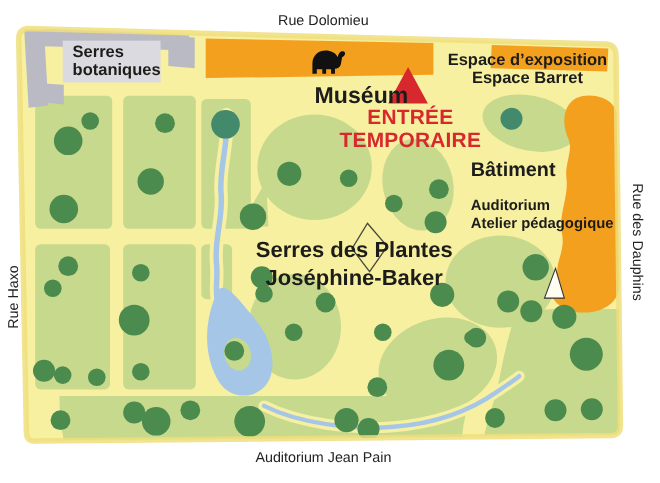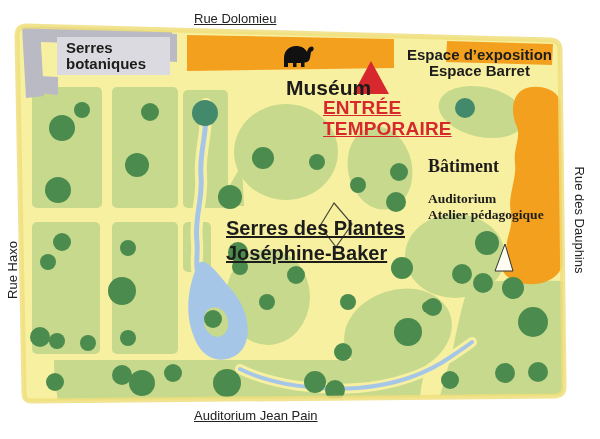--- a/index.html
+++ b/index.html
@@ -19,25 +19,25 @@
   .lawn{fill:var(--lawn);}
   .gh{fill:var(--gray);}
   .bld{fill:var(--orange);}
   .water-line{fill:none;stroke:var(--water);stroke-linecap:round;}
   .casing{fill:none;stroke:var(--map-bg);stroke-linecap:round;}
   .pond{fill:var(--water);}
   .tree{fill:var(--tree);}
   .tree.alt{fill:var(--tree-alt);}
   .lbl{position:absolute;white-space:nowrap;line-height:1.12;}
   .street{font-size:13px;font-weight:400;color:#222;}
-  .center{text-align:left;text-decoration:underline;}
+  .center{text-align:center;}
   .right{text-align:right;}
   .vert{transform:translate(-50%,-50%) rotate(-90deg);transform-origin:center;}
   .vert-r{transform:translate(-50%,-50%) rotate(90deg);transform-origin:center;}
-  .panel{background:var(--panel);padding:3px 24px 3px 9px;}
+  .panel{background:var(--panel);padding:3px 0 3px 9px;}
   .b15{font-size:15px;font-weight:700;line-height:16px;}
   .b18{font-size:18px;font-weight:700;line-height:19px;}
   .b13{font-size:13.5px;font-weight:700;line-height:15.5px;}
   .museum-t{font-size:21px;font-weight:700;}
   .park-t{font-size:20px;font-weight:700;line-height:25px;}
   .entree-t{font-size:19px;font-weight:800;line-height:21px;color:var(--red);letter-spacing:.2px;}
   .line{display:block;}
 </style>
 </head>
 <body>
@@ -165,26 +165,26 @@
     <span class="line">botaniques</span>
   </div>
 
   <div class="lbl museum-t" style="left:246px;top:76px;margin-left:40px;">Muséum</div>
 
   <div class="lbl b15 right" style="right:48px;top:47px;text-align:center;">
     <span class="line">Espace d’exposition</span>
     <span class="line">Espace Barret</span>
   </div>
 
-  <div class="lbl entree-t center" style="left:302px;top:97px;width:142px;margin-left:21px;">
+  <div class="lbl entree-t center" style="left:302px;top:97px;width:142px;">
     <span class="line">ENTRÉE</span>
     <span class="line">TEMPORAIRE</span>
   </div>
 
-  <div class="lbl" style="left:428px;top:157px;font-family:Liberation Serif, serif;">
+  <div class="lbl" style="left:428px;top:145px;">
     <span class="line b18">Bâtiment</span>
     <span class="line b13" style="margin-top:15px;">Auditorium</span>
     <span class="line b13">Atelier pédagogique</span>
   </div>
 
   <div class="lbl park-t center" style="left:226px;top:216px;width:192px;">
     <span class="line">Serres des Plantes</span>
     <span class="line">Joséphine-Baker</span>
   </div>
 

